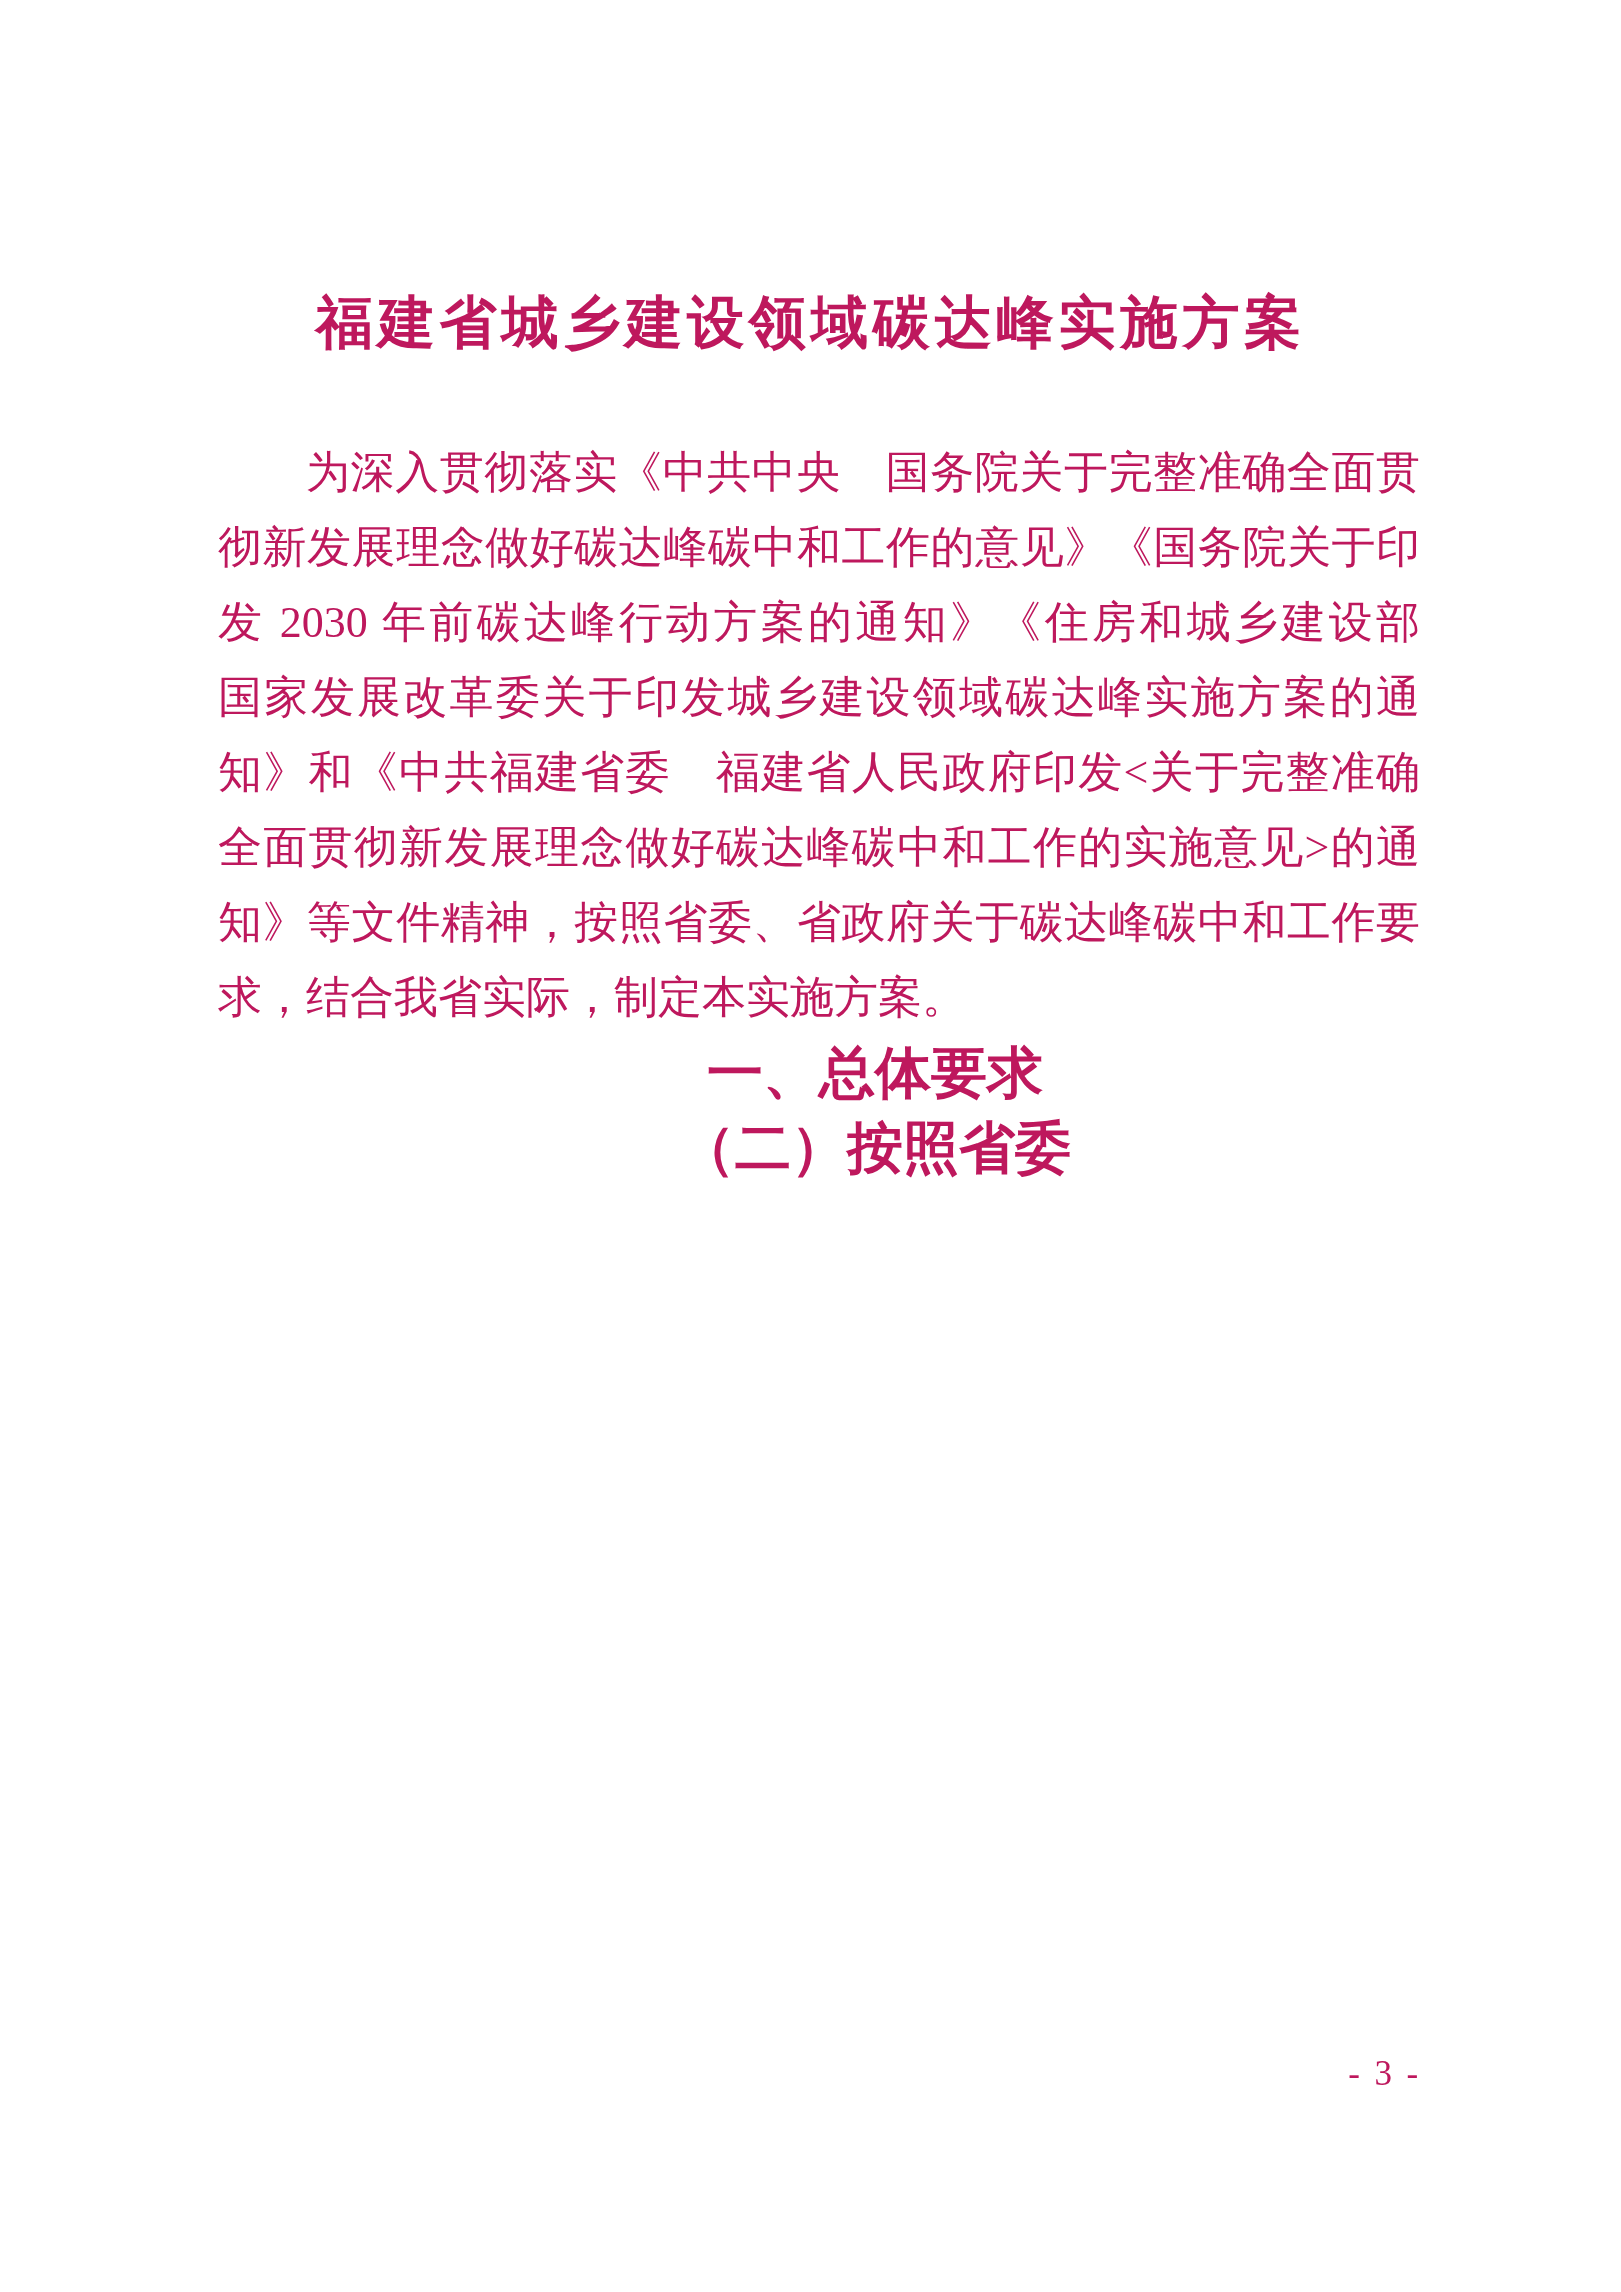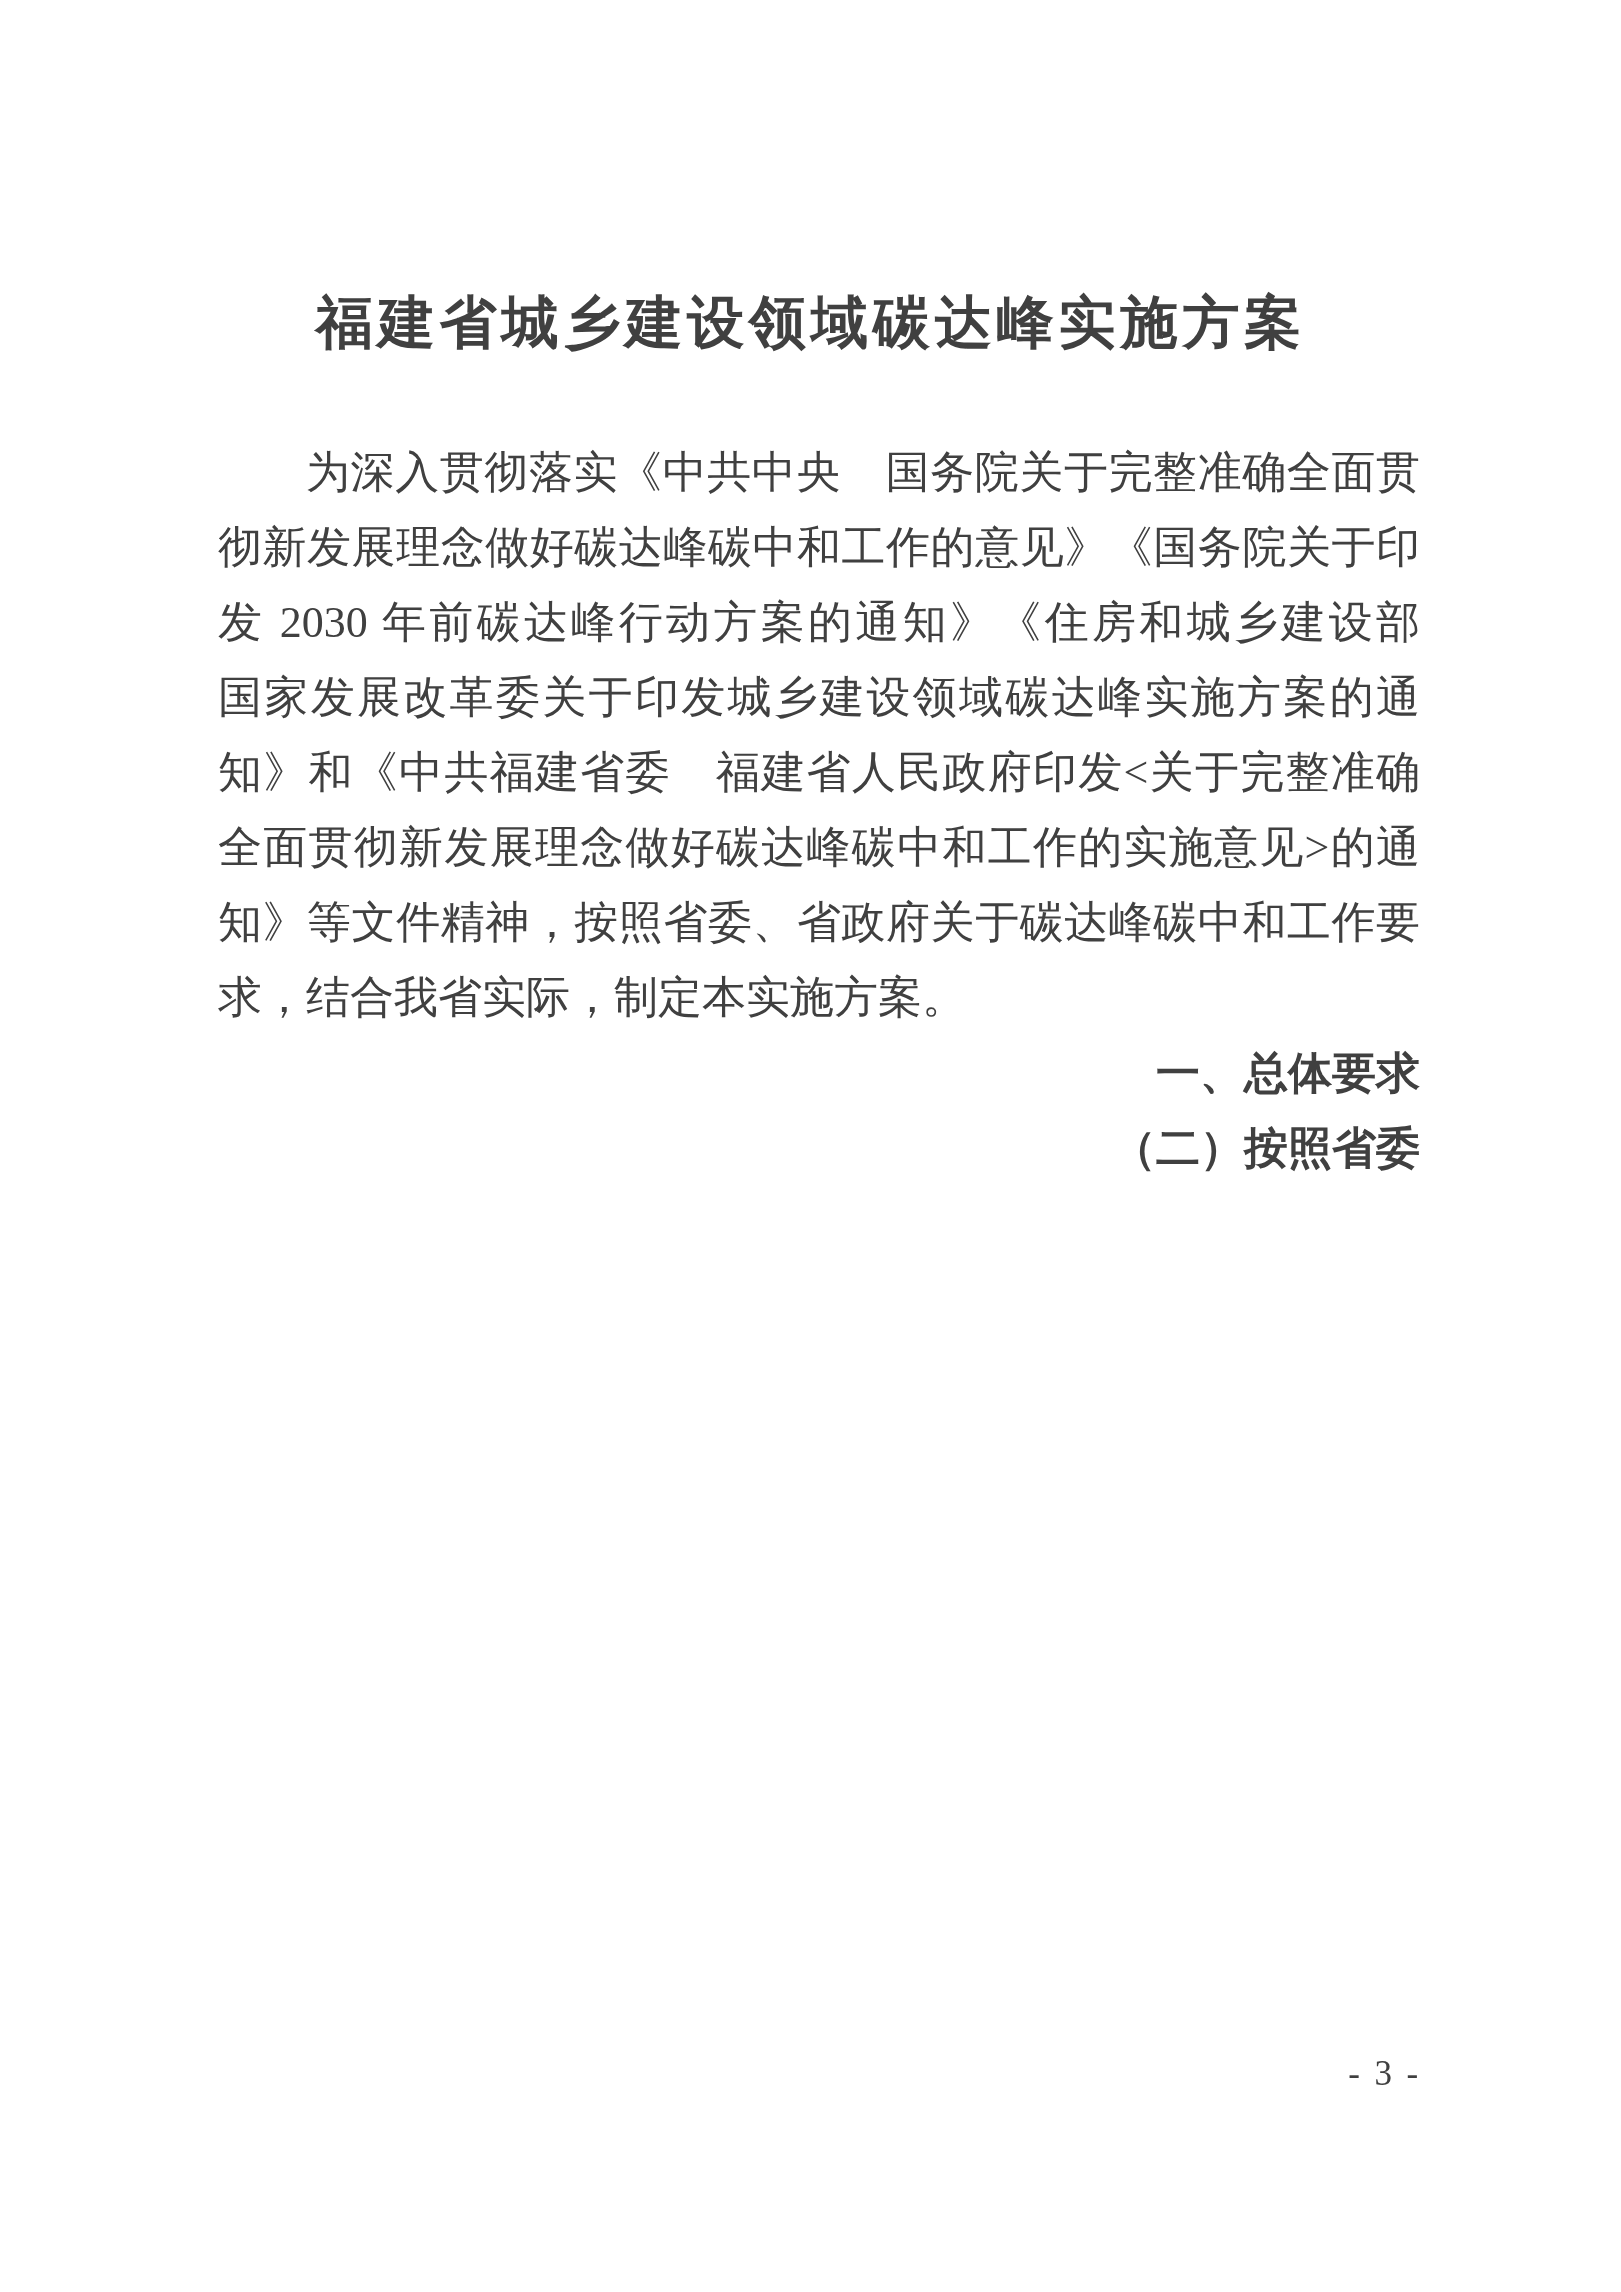--- a/index.html
+++ b/index.html
@@ -6,21 +6,21 @@
     margin: 0;
     padding: 0;
     background: #ffffff;
   }
   .page {
     position: relative;
     width: 1621px;
     height: 2293px;
     background: #ffffff;
     overflow: hidden;
-    color: #404040;
+    color: #be185d;
     font-family: "Liberation Serif", "DejaVu Serif", serif;
   }
   .doc-title {
     position: absolute;
     top: 286px;
     left: 209px;
     width: 1204px;
     margin: 0;
     text-align: center;
     font-family: "Liberation Sans", "DejaVu Sans", sans-serif;
@@ -39,25 +39,25 @@
     line-height: 75px;
     text-align: justify;
   }
   .para {
     margin: 0;
     text-indent: 2em;
   }
   .heading-1, .heading-2 {
     margin: 0;
     text-indent: 2em;
-    font-size: 44px;
+    font-size: 56px;
     line-height: 75px;
     font-family: "Liberation Sans", "DejaVu Sans", sans-serif;
     font-weight: bold;
-    text-align: right;
+    text-align: center;
   }
   .page-number {
     position: absolute;
     top: 2052px;
     right: 200px;
     font-size: 35px;
     line-height: 43px;
     letter-spacing: 2.9px;
     font-family: "Liberation Serif", "DejaVu Serif", serif;
   }

